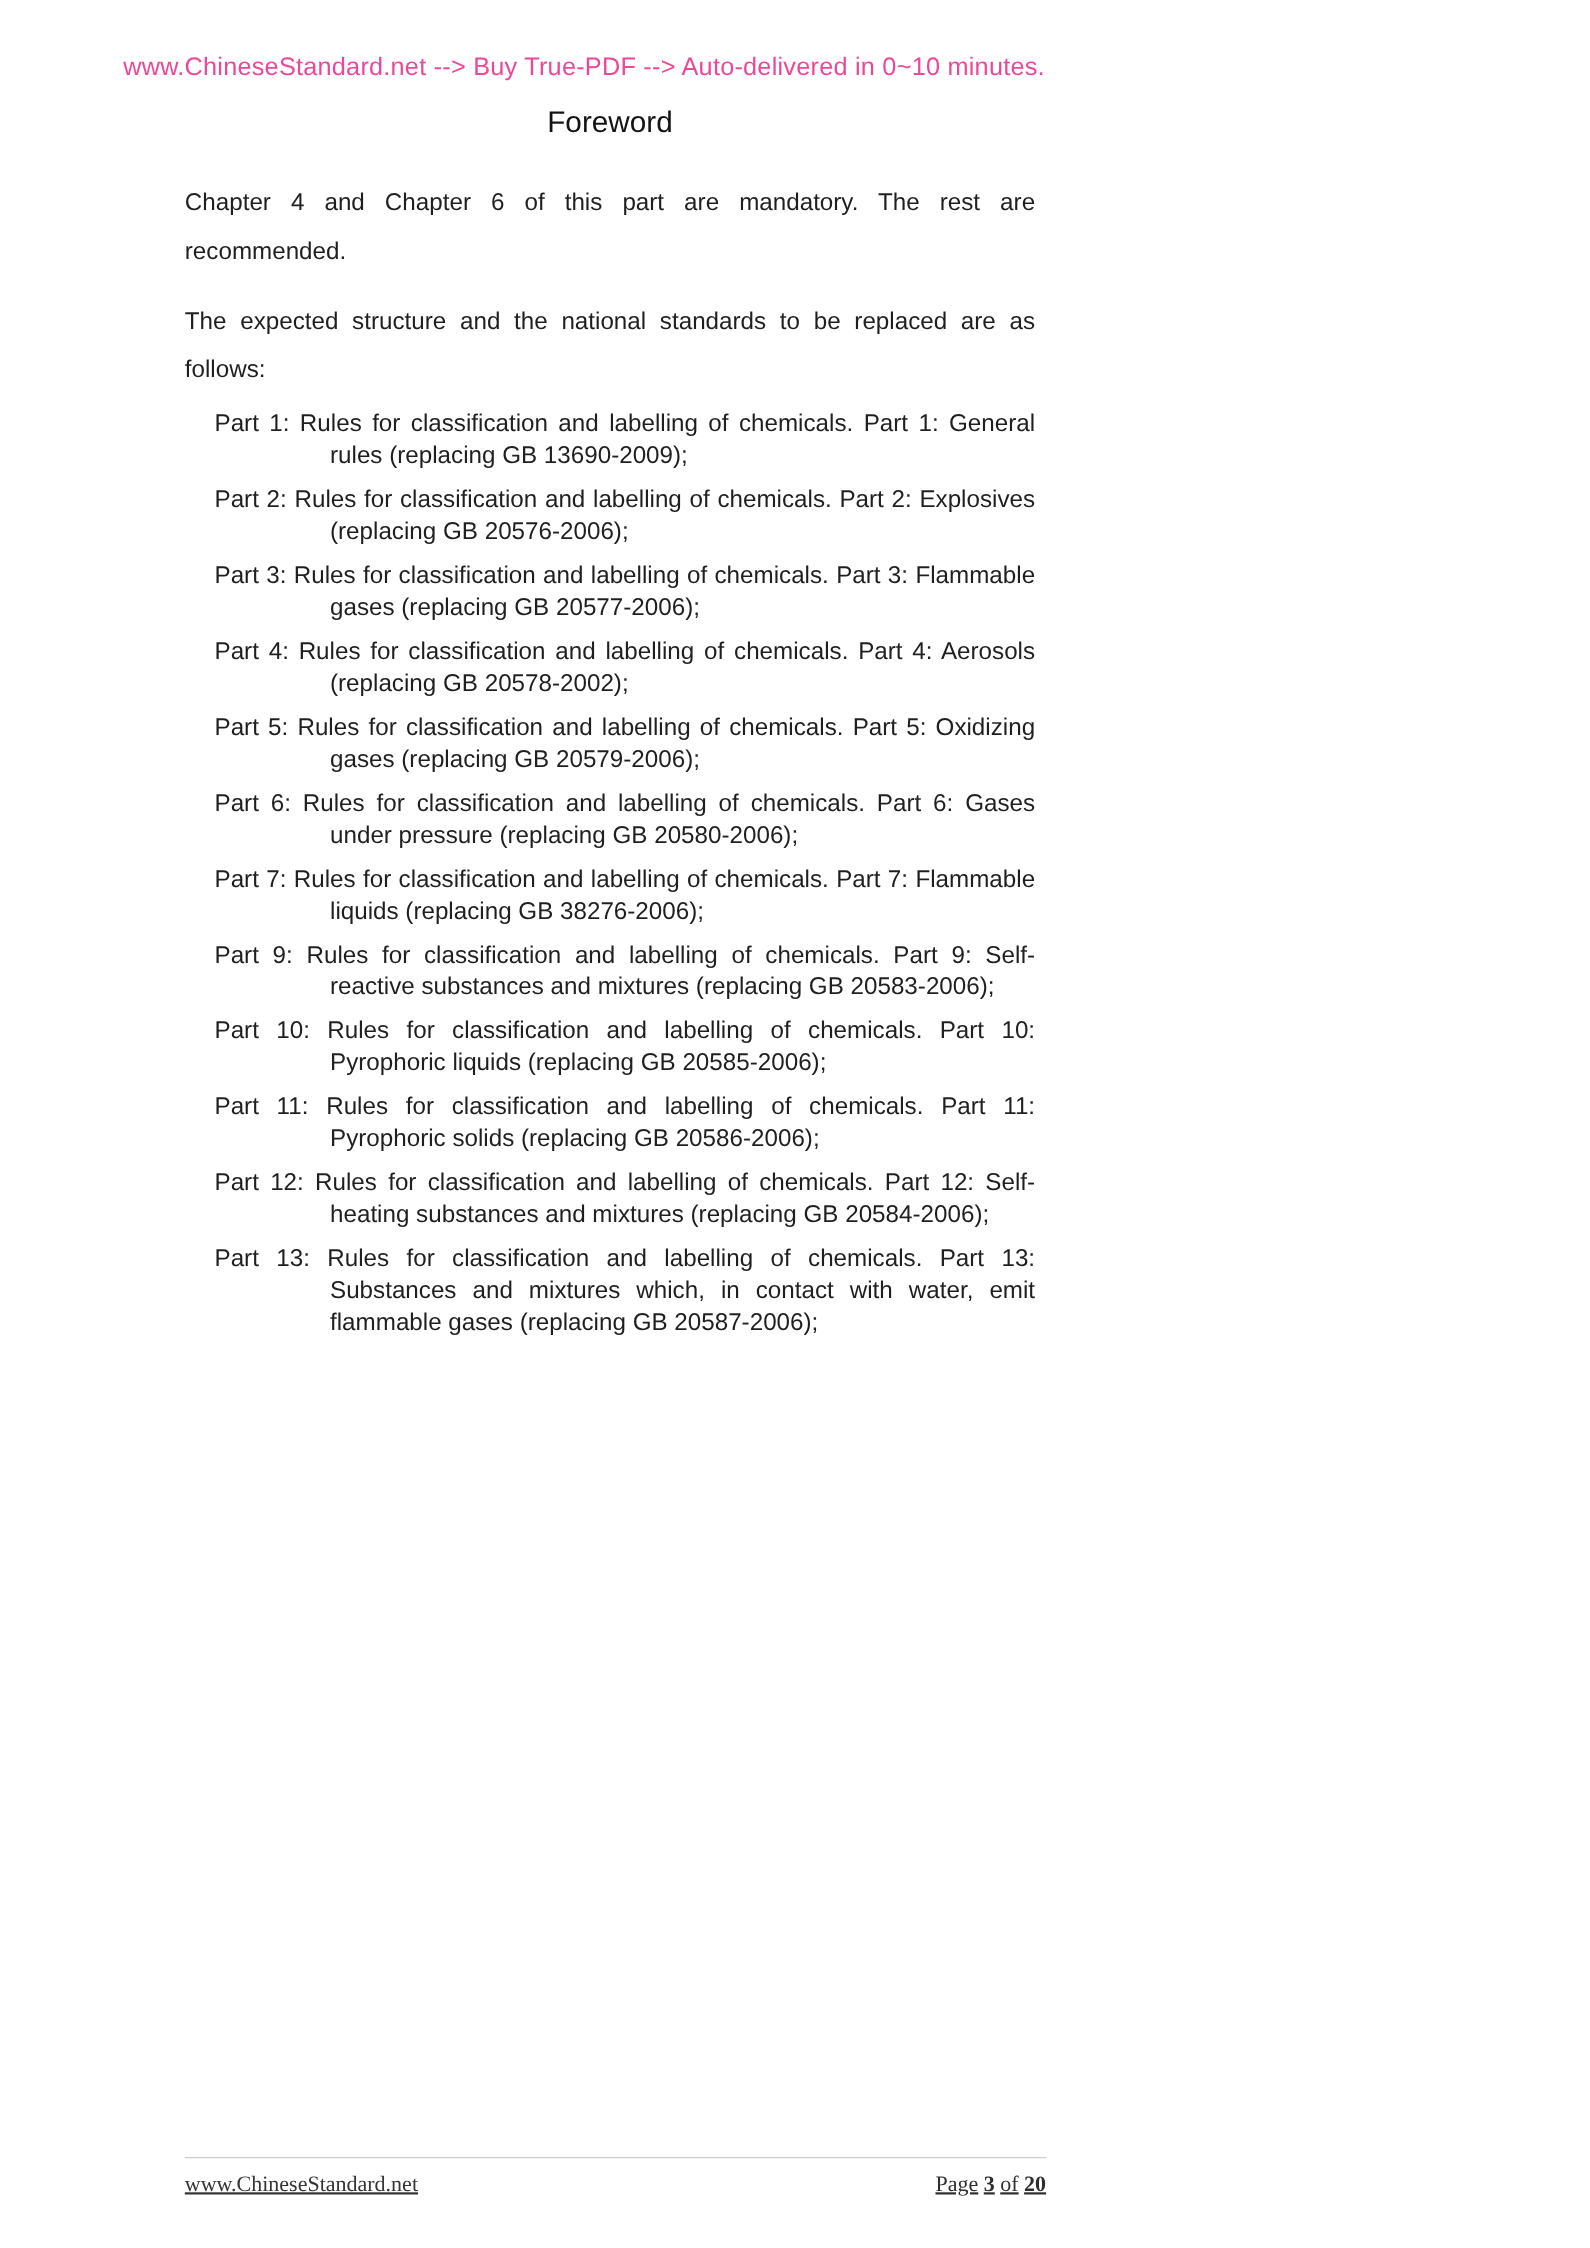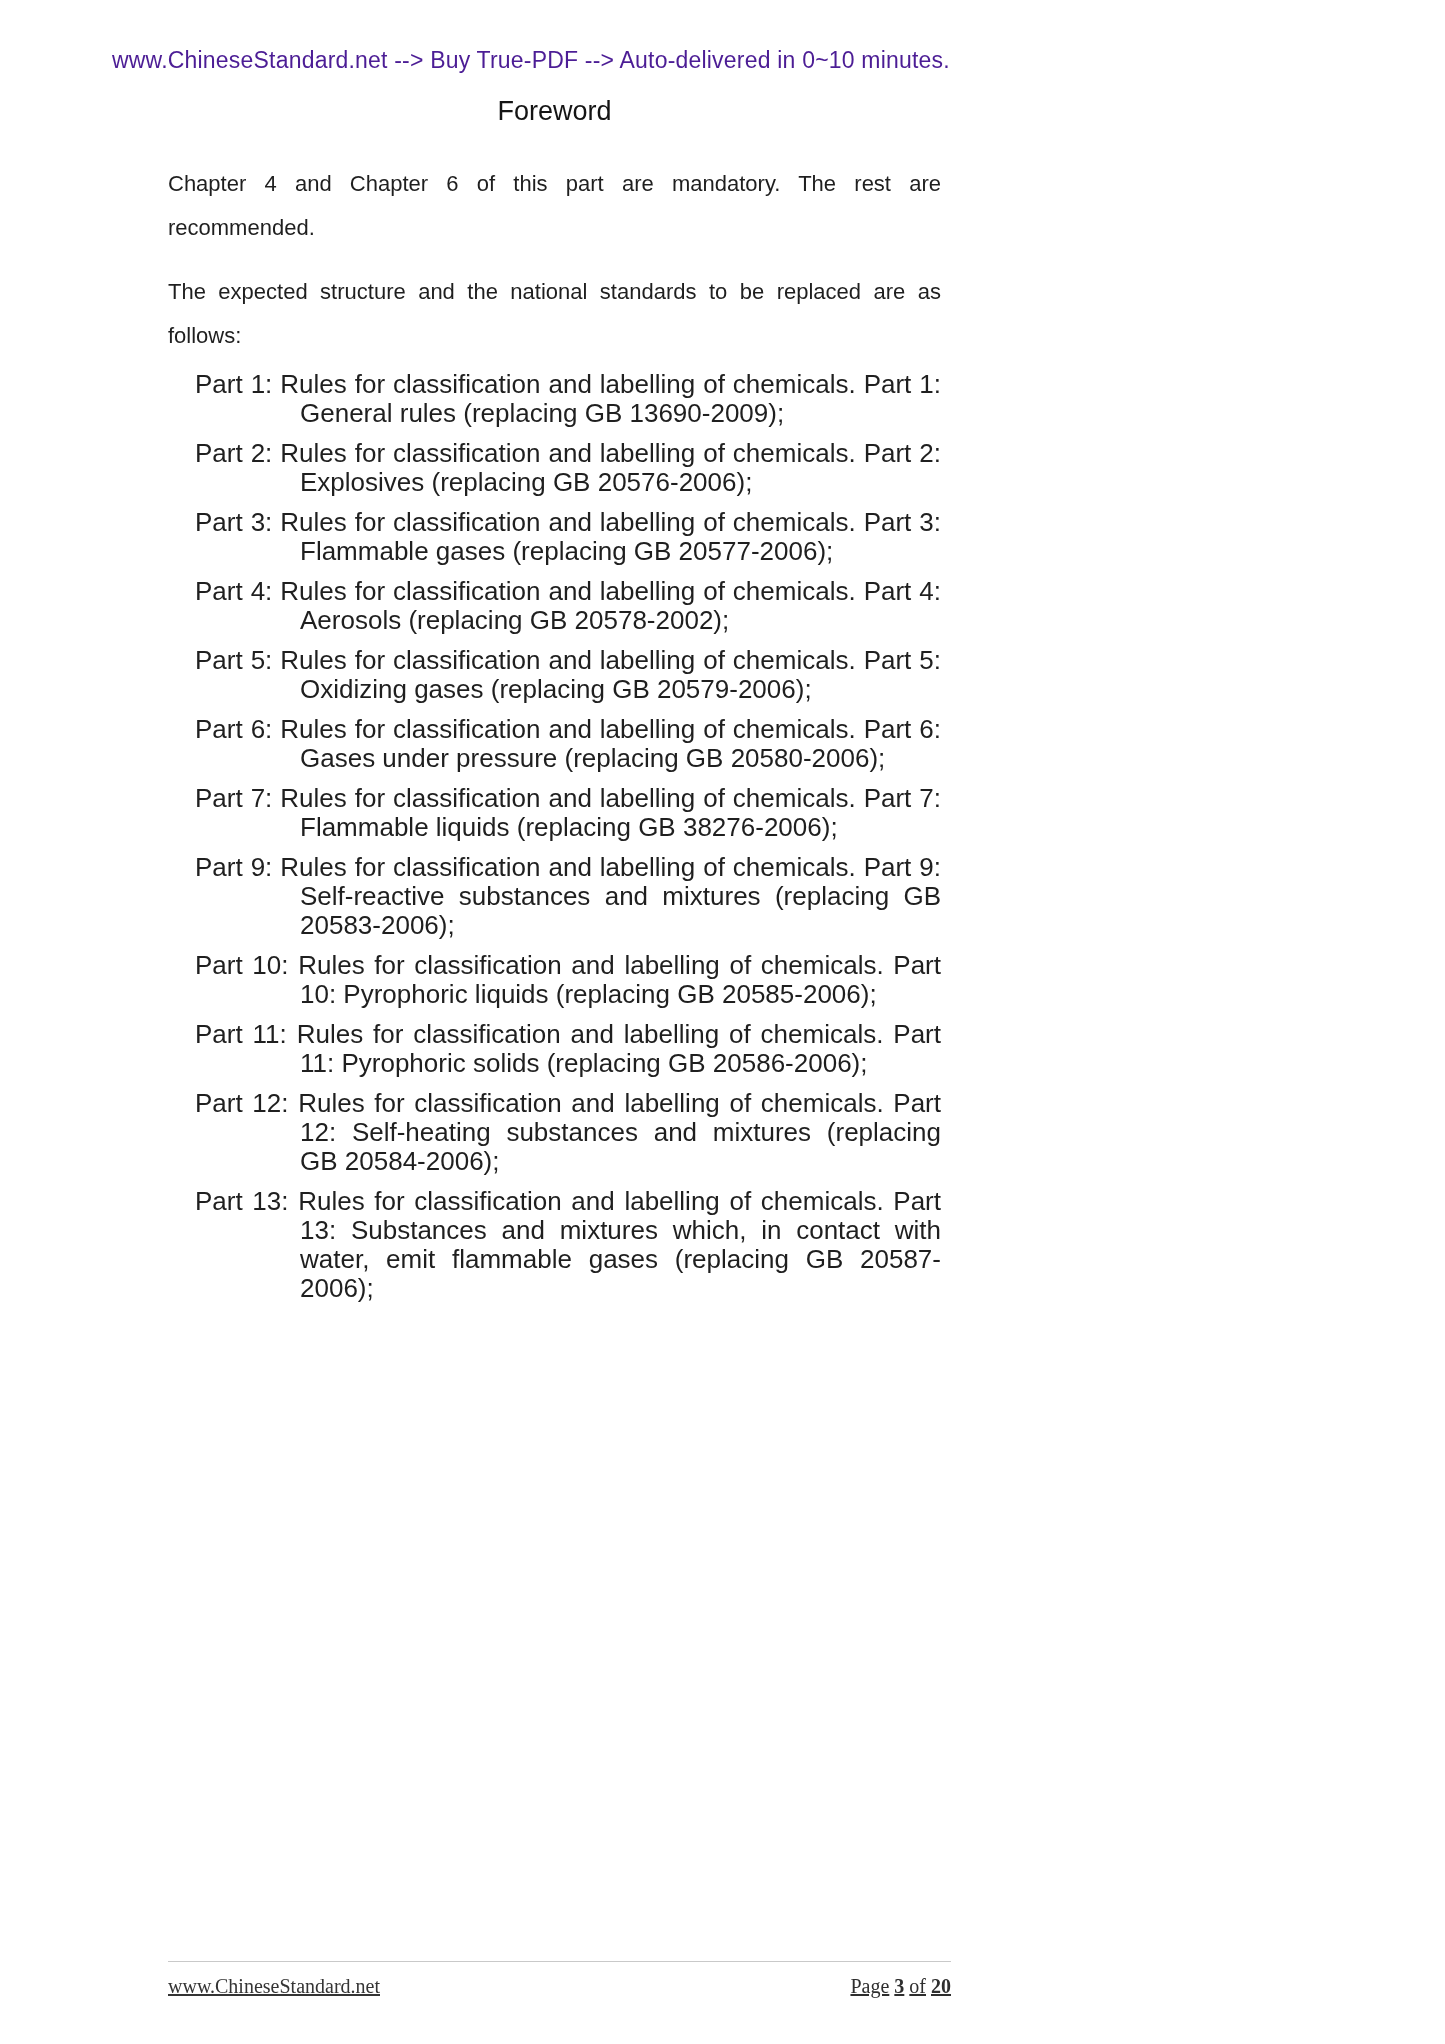--- a/index.html
+++ b/index.html
@@ -11,21 +11,21 @@
     font-family: "Liberation Sans", sans-serif;
     color: #1f1f1f;
     overflow: hidden;
   }
   .pdf-header {
     position: absolute;
     left: 112px;
     top: 45px;
     font-size: 23px;
     line-height: 30px;
-    color: #4c1d95;
+    color: #ec4899;
     letter-spacing: 0.2px;
     white-space: nowrap;
   }
   .content {
     position: absolute;
     left: 168px;
     top: 0;
     width: 773px;
   }
   .doc-title {
@@ -41,21 +41,21 @@
     font-size: 22px;
     line-height: 44px;
     text-align: justify;
   }
   .intro + .intro { margin-top: 20px; }
   .parts {
     margin-top: 12px;
     padding-left: 27px;
   }
   .part {
-    font-size: 26px;
+    font-size: 22px;
     line-height: 29px;
     text-align: justify;
     padding-left: 105px;
     text-indent: -105px;
     margin-bottom: 11px;
   }
   .footer-area {
     position: absolute;
     left: 168px;
     top: 1961px;

